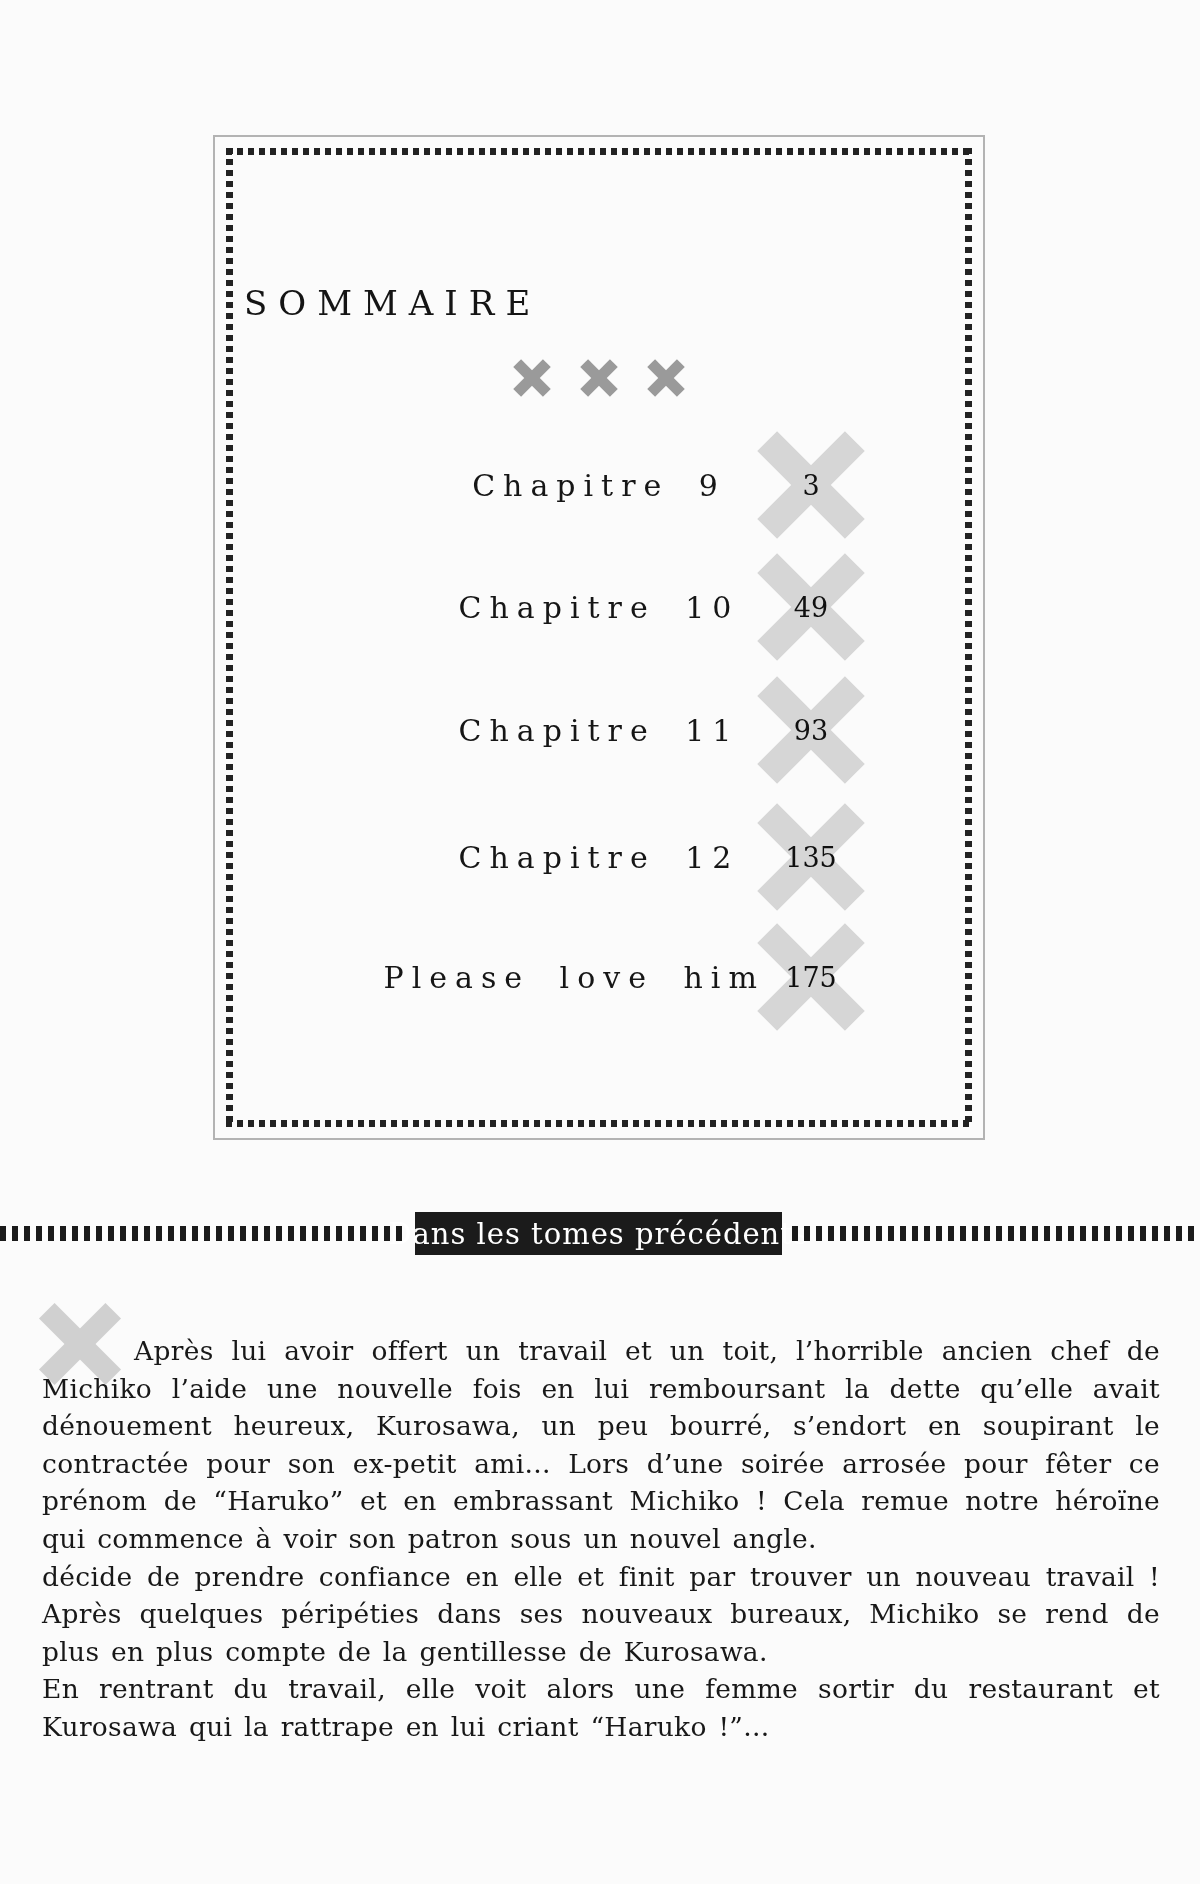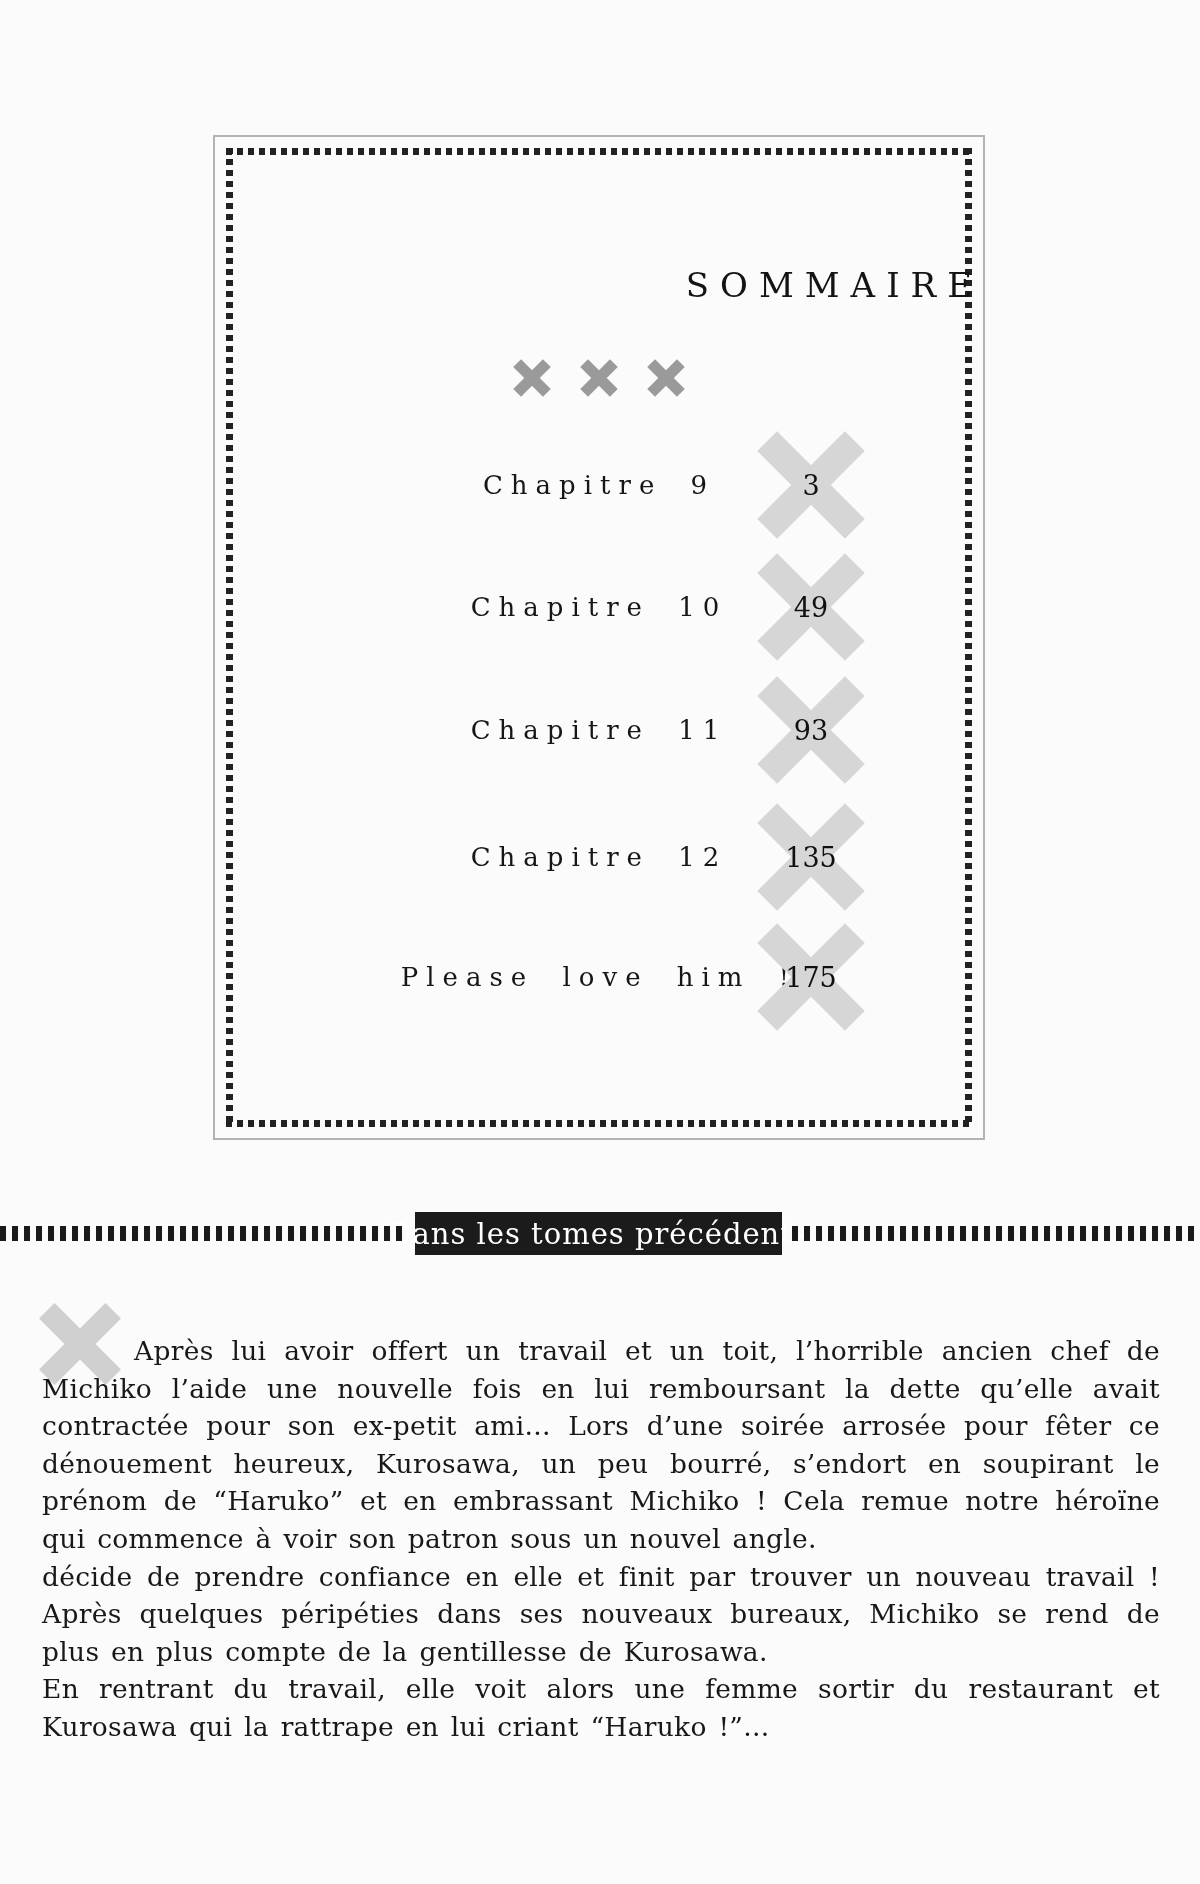--- a/index.html
+++ b/index.html
@@ -27,22 +27,22 @@
     background-image:
       repeating-linear-gradient(90deg, var(--border_dot) 0 6px, transparent 6px 11px),
       repeating-linear-gradient(90deg, var(--border_dot) 0 6px, transparent 6px 11px),
       repeating-linear-gradient(180deg, var(--border_dot) 0 6px, transparent 6px 11px),
       repeating-linear-gradient(180deg, var(--border_dot) 0 6px, transparent 6px 11px);
     background-position: left top, left bottom, left top, right top;
     background-size: 100% 7px, 100% 7px, 7px 100%, 7px 100%;
     background-repeat:no-repeat;
   }
   .toc-title{
-    position:absolute; top:128px; left:0; right:0; margin:0;
-    text-align:right; font-size:34px; font-weight:normal;
+    position:absolute; top:128px; left:0; right:0; margin:18px;
+    text-align:left; font-size:34px; font-weight:normal;
     letter-spacing:11px; text-indent:11px; color:#141414;
   }
   .xxx-row{position:absolute; top:224px; left:0; right:0; text-align:center;}
   .xxx-row .saltire{margin:0 14px;}
 
   
   .saltire{position:relative; display:inline-block; vertical-align:middle;}
   .saltire i{
     position:absolute; left:50%; top:50%; display:block; background:currentColor;
   }
@@ -56,21 +56,21 @@
   .saltire.para i{width:94px; height:22px;}
   .saltire .pg{
     position:relative; z-index:1; display:flex; width:100%; height:100%;
     align-items:center; justify-content:center;
     font-size:27px; color:#101010; font-style:normal; font-weight:normal;
   }
 
   .entry{position:absolute; left:0; right:0; height:96px;}
   .entry .entry-label{
     position:absolute; left:0; right:0; top:50%; transform:translateY(-50%);
-    text-align:center; font-size:26px; letter-spacing:8px; word-spacing:12px;
+    text-align:center; font-size:30px; letter-spacing:8px; word-spacing:12px;
     color:#161616; white-space:nowrap;
   }
   .entry .marker{position:absolute; left:550px; top:50%; transform:translateY(-50%);}
   .entry.e0{top:300px;} .entry.e1{top:422px;padding-left:20px;} .entry.e2{top:545px;}
   .entry.e3{top:672px;} .entry.e4{top:792px;}
 
   
   .divider{position:absolute; left:0; top:0; width:100%;}
   .dash-line{
     position:absolute; top:1226px; height:15px;
@@ -165,22 +165,22 @@
     <div class="dash-line right"></div>
   </div>
 
   <div class="synopsis">
     <span class="saltire para para-cross">
         <i class="b1"></i>
         <i class="b2"></i>
       </span>
     <p class="line jl first">Après lui avoir offert un travail et un toit, l’horrible ancien chef de</p>
     <p class="line jl">Michiko l’aide une nouvelle fois en lui remboursant la dette qu’elle avait</p>
+    <p class="line jl">dénouement heureux, Kurosawa, un peu bourré, s’endort en soupirant le</p>
     <p class="line jl">contractée pour son ex-petit ami... Lors d’une soirée arrosée pour fêter ce</p>
-    <p class="line jl">dénouement heureux, Kurosawa, un peu bourré, s’endort en soupirant le</p>
     <p class="line jl">prénom de “Haruko” et en embrassant Michiko ! Cela remue notre héroïne</p>
     <p class="line">qui commence à voir son patron sous un nouvel angle.</p>
     <p class="line jl">décide de prendre confiance en elle et finit par trouver un nouveau travail !</p>
     <p class="line jl">Après quelques péripéties dans ses nouveaux bureaux, Michiko se rend de</p>
     <p class="line">plus en plus compte de la gentillesse de Kurosawa.</p>
     <p class="line jl">En rentrant du travail, elle voit alors une femme sortir du restaurant et</p>
     <p class="line">Kurosawa qui la rattrape en lui criant “Haruko !”...</p>
   </div>
 
 </div>

